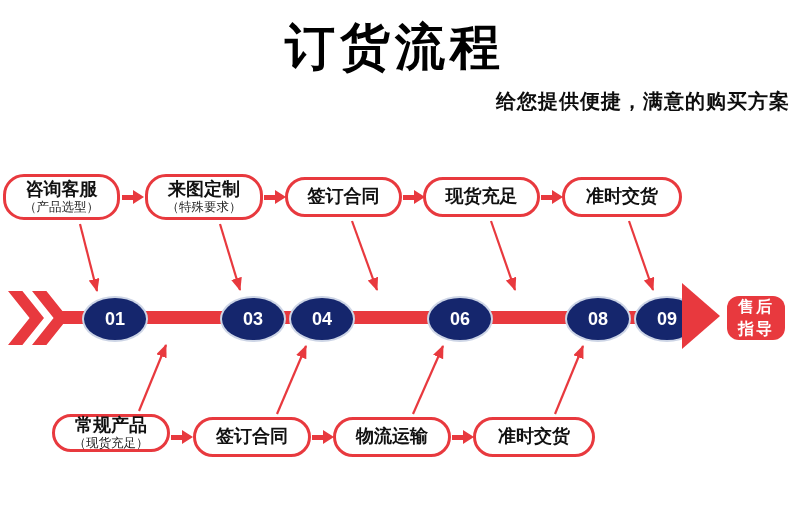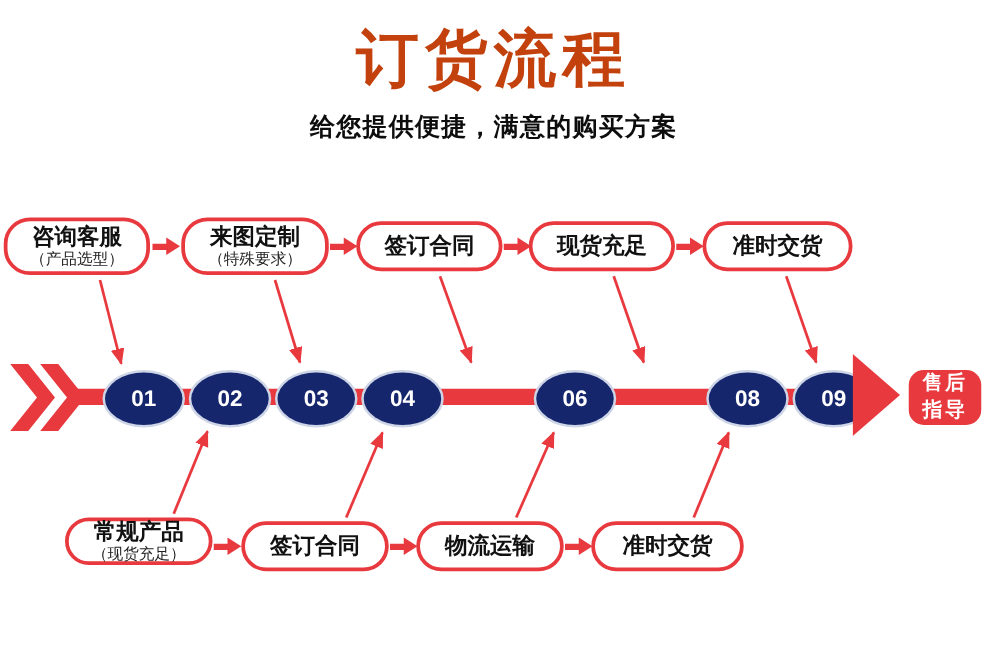--- a/index.html
+++ b/index.html
@@ -9,24 +9,24 @@
     --ink:#141414;
   }
   html,body{margin:0;padding:0;background:#fff;}
   .canvas{
     position:relative;width:790px;height:519px;background:#fff;overflow:hidden;
     font-family:"Liberation Sans","DejaVu Sans",sans-serif;color:var(--ink);
   }
   
   .title{
     position:absolute;left:0;top:14px;width:790px;margin:0;text-align:center;
-    font-size:50px;font-weight:700;letter-spacing:5px;color:#c2410c;
+    font-size:50px;font-weight:700;letter-spacing:5px;color:#000000;
   }
   .subtitle{
-    position:absolute;left:0;top:88px;width:790px;margin:0;text-align:center;
+    position:absolute;left:0;top:88px;width:790px;margin:0;text-align:right;
     font-size:20px;font-weight:700;color:#0d0d0d;letter-spacing:1px;
   }
   
   .node{
     position:absolute;box-sizing:border-box;background:#fff;
     border:3px solid var(--red);border-radius:21px;
     display:flex;flex-direction:column;align-items:center;justify-content:center;
     text-align:center;line-height:1.1;
   }
   .node .main{font-size:18px;font-weight:700;color:#111;white-space:nowrap;}
@@ -108,23 +108,20 @@
       <span class="head"></span>
     </div>
 
   <div class="chev" style="left:8px"></div>
   <div class="chev" style="left:32px"></div>
   <div class="band"></div>
 
   <div class="step" style="left:84px">
       <span>01</span>
     </div>
-  <div class="step" style="left:153px">
-      <span>02</span>
-    </div>
   <div class="step" style="left:222px">
       <span>03</span>
     </div>
   <div class="step" style="left:291px">
       <span>04</span>
     </div>
   <div class="step" style="left:429px">
       <span>06</span>
     </div>
   <div class="step" style="left:567px">

